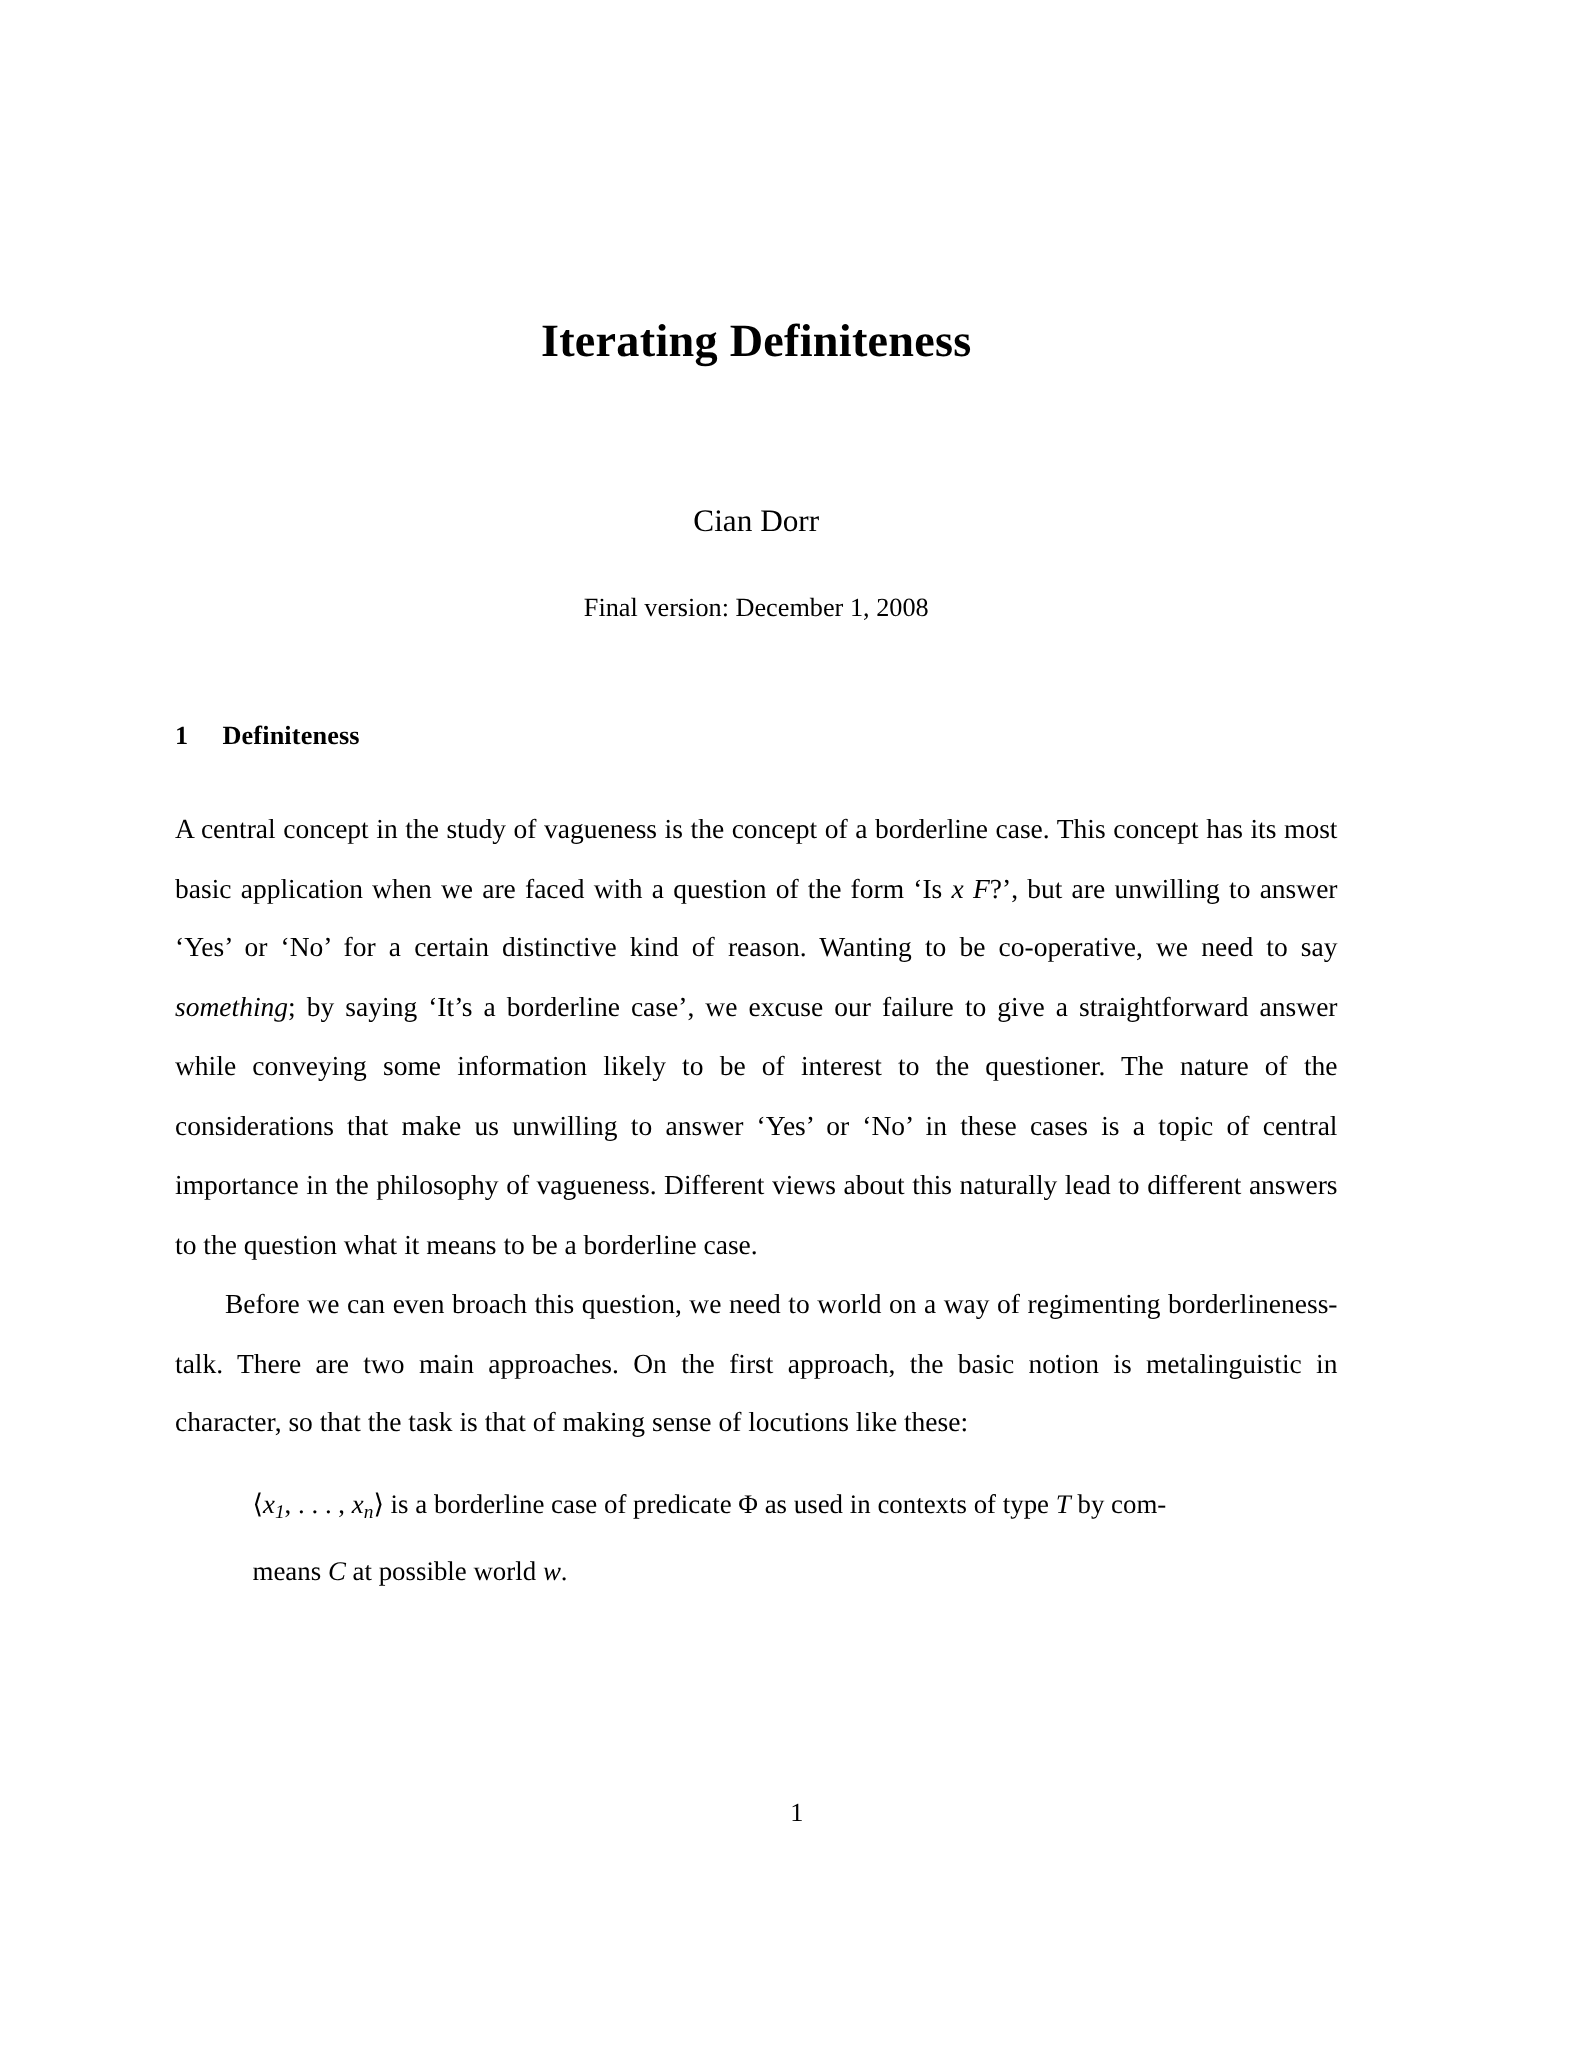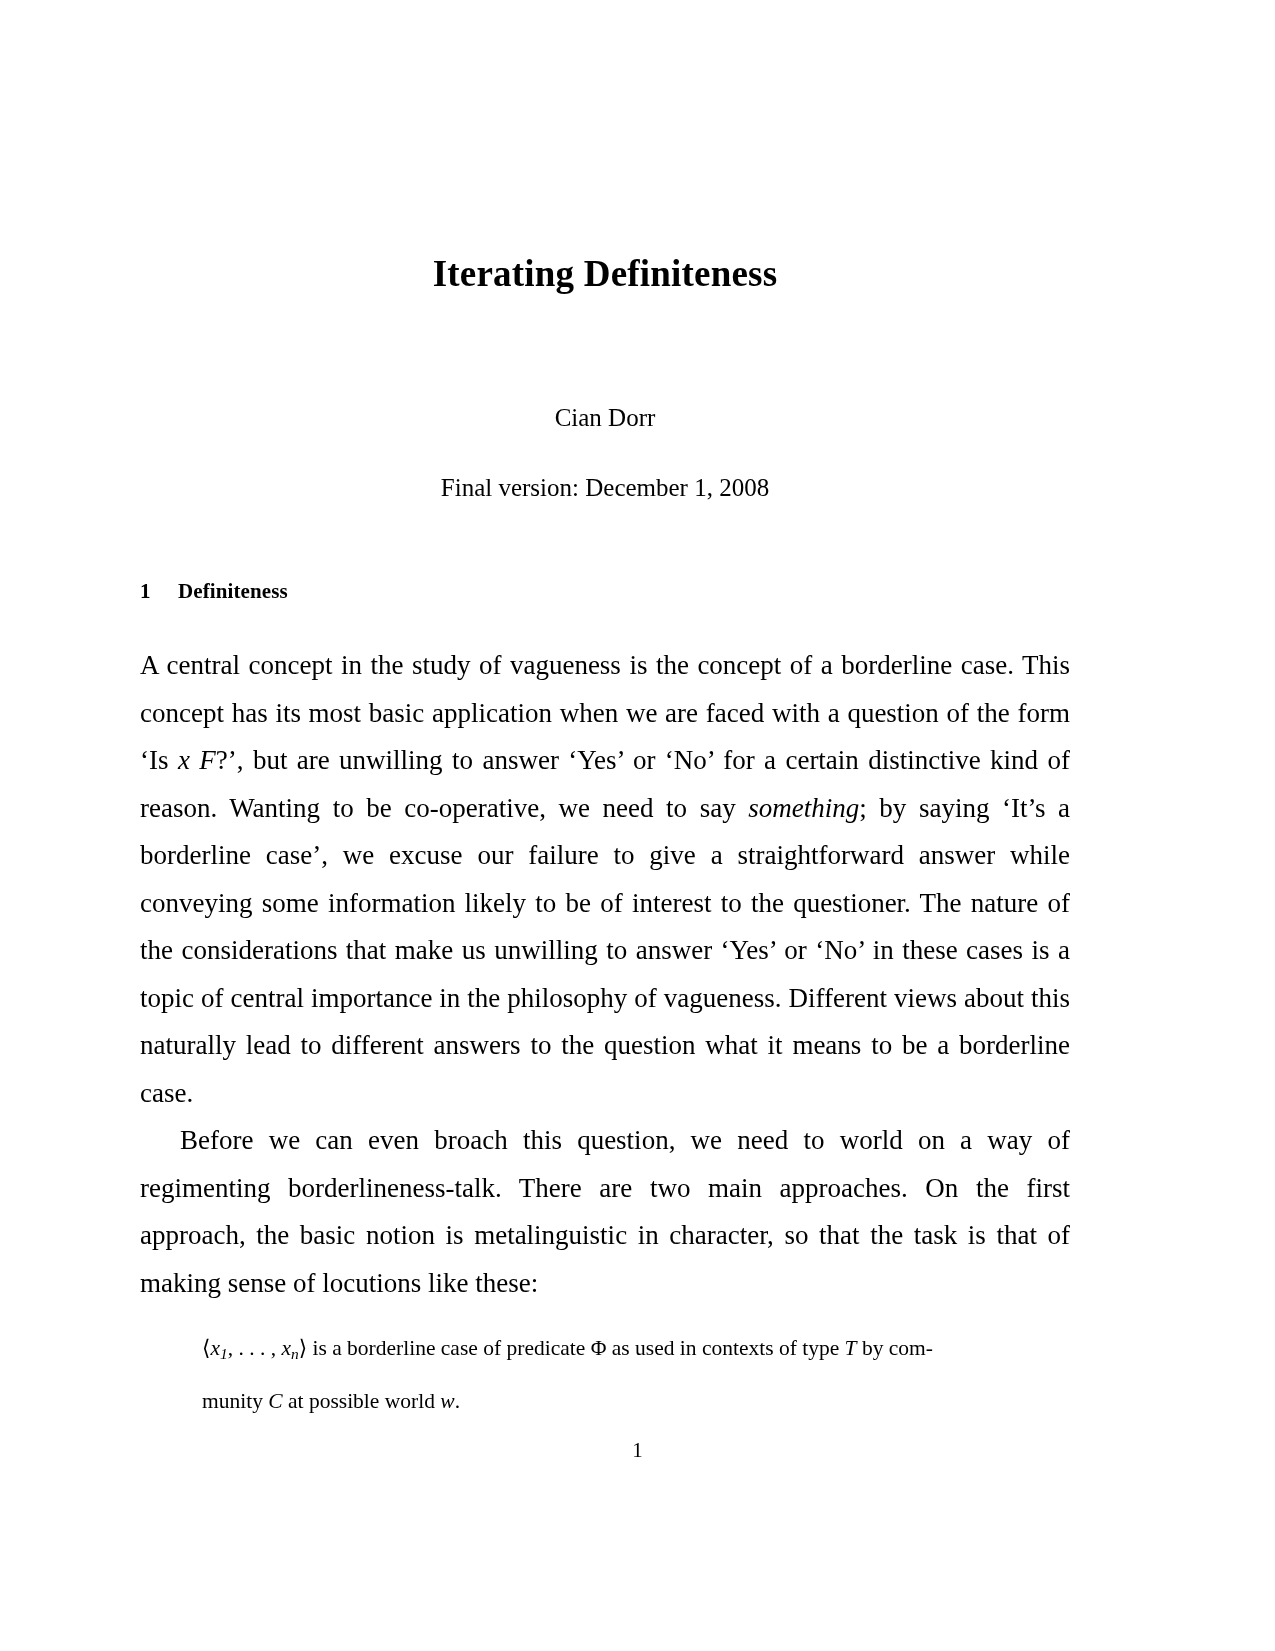--- a/index.html
+++ b/index.html
@@ -37,39 +37,39 @@
     margin-top: 252px;
     letter-spacing: 0.2px;
   }
   .author {
     text-align: center;
     font-size: 25px;
     margin-top: 108px;
   }
   .version {
     text-align: center;
-    font-size: 25px;
+    font-size: 21px;
     margin-top: 42px;
   }
 
   
   .section-head {
     font-size: 21px;
     font-weight: bold;
     margin-top: 77px;
     letter-spacing: 0.1px;
   }
   .section-head .secnum {
     display: inline-block;
     width: 38px;
   }
 
   
   .para {
-    font-size: 27px;
+    font-size: 22px;
     line-height: 47.5px;
     text-align: justify;
     text-justify: inter-word;
     margin: 0;
   }
   .para.first {
     margin-top: 38px;
   }
   .para.indent {
     text-indent: 40px;
@@ -123,20 +123,20 @@
 
     <p class="para first" id="para-1">
       <span>A central concept in the study of vagueness is the concept of a borderline case. This concept has its most basic application when we are faced with a question of the form ‘Is </span><i>x F</i><span>?’, but are unwilling to answer ‘Yes’ or ‘No’ for a certain distinctive kind of reason. Wanting to be co-operative, we need to say </span><i>something</i><span>; by saying ‘It’s a borderline case’, we excuse our failure to give a straightforward answer while conveying some information likely to be of interest to the questioner. The nature of the considerations that make us unwilling to answer ‘Yes’ or ‘No’ in these cases is a topic of central importance in the philosophy of vagueness. Different views about this naturally lead to different answers to the question what it means to be a borderline case.</span>
     </p>
 
     <p class="para indent" id="para-2">Before we can even broach this question, we need to world on a way of regimenting borderlineness-talk. There are two main approaches. On the first approach, the basic notion is metalinguistic in character, so that the task is that of making sense of locutions like these:</p>
 
 
 
     <div class="quote spaced">
-      <span>⟨</span><i>x</i><span class="tupsub">1</span><span>, . . . , </span><i>x</i><span class="tupsub">n</span><span>⟩</span><span> is a borderline case of predicate </span><span>Φ</span><span> as used in contexts of type </span><i>T</i><span> by com-</span><br><span>munity </span><i>C</i><span> at possible world </span><i>w</i><span>.</span>
+      <span>⟨</span><i>x</i><span class="tupsub">1</span><span>, . . . , </span><i>x</i><span class="tupsub">n</span><span>⟩</span><span> is a borderline case of predicate </span><span>Φ</span><span> as used in contexts of type </span><i>T</i><span> by com-</span><br><span>means </span><i>C</i><span> at possible world </span><i>w</i><span>.</span>
     </div>
 
   </div>
 
   <div class="folio">1</div>
 
 </div>
 
 </body></html>

